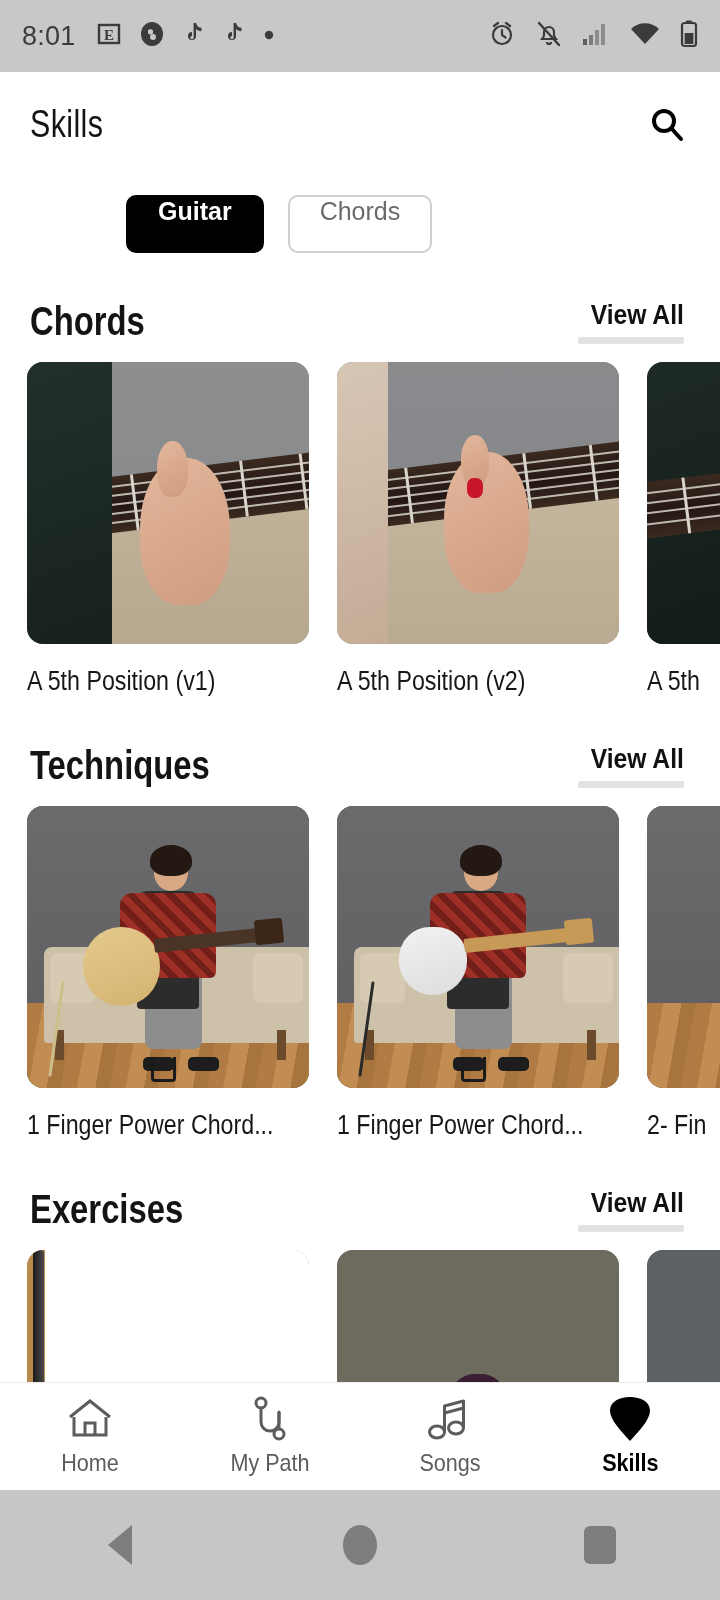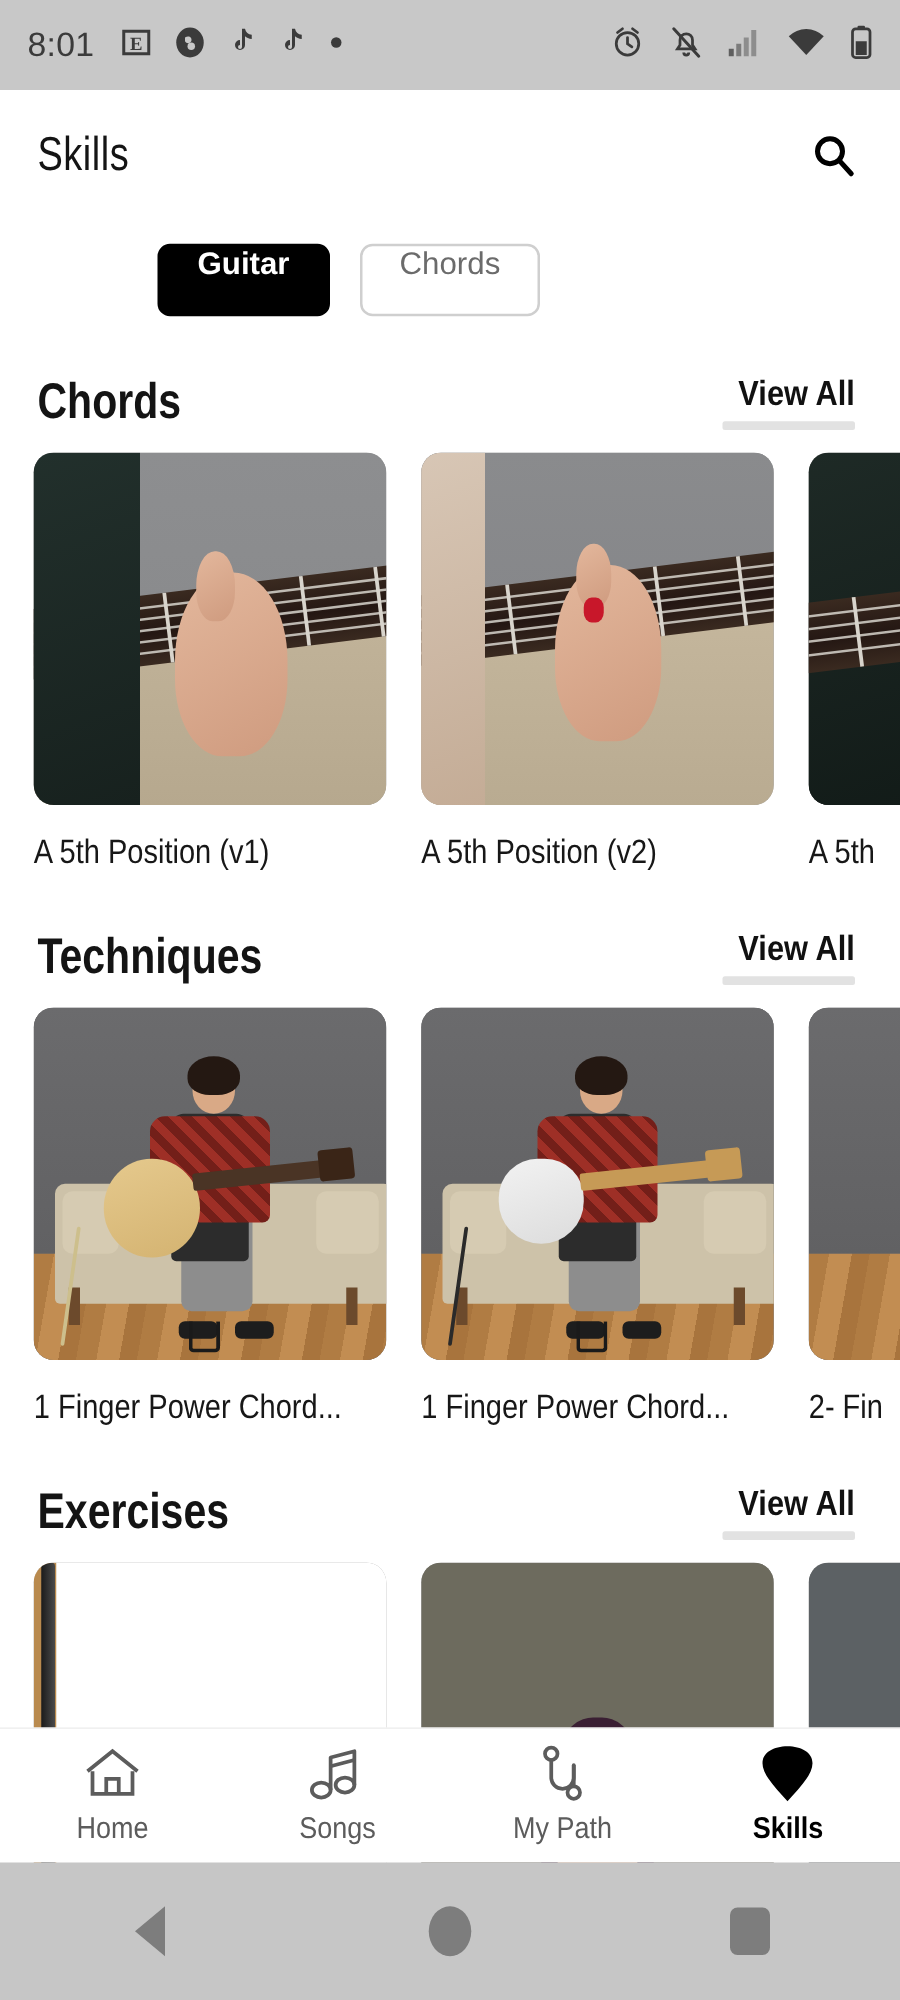--- a/index.html
+++ b/index.html
@@ -480,41 +480,41 @@
         <path d="M9 20v18h32V20" fill="none" stroke="#5c5c5c" stroke-width="3"></path>
         <path d="M20 38V26h10v12" fill="none" stroke="#5c5c5c" stroke-width="3"></path>
       </svg>
     </div>
     <div class="nav-label">Home</div>
   </div>
 
   <div class="navitem">
     <div class="nav-ico">
       <svg width="50" height="46" viewBox="0 0 50 46">
+        <circle cx="16" cy="7" r="5" fill="none" stroke="#5c5c5c" stroke-width="3"></circle>
+        <path d="M16 12v14a9 9 0 0 0 18 0V16" fill="none" stroke="#5c5c5c" stroke-width="3" stroke-linecap="round"></path>
+        <circle cx="34" cy="38" r="5" fill="none" stroke="#5c5c5c" stroke-width="3"></circle>
+        <path d="M34 33V16" fill="none" stroke="#5c5c5c" stroke-width="3"></path>
+      </svg>
+    </div>
+    <div class="nav-label">My Path</div>
+  </div>
+
+  <div class="navitem">
+    <div class="nav-ico">
+      <svg width="50" height="46" viewBox="0 0 50 46">
         <ellipse cx="12" cy="36" rx="7.5" ry="6" fill="none" stroke="#5c5c5c" stroke-width="3"></ellipse>
         <ellipse cx="31" cy="32" rx="7.5" ry="6" fill="none" stroke="#5c5c5c" stroke-width="3"></ellipse>
         <path d="M19.5 36V10l19-5v27" fill="none" stroke="#5c5c5c" stroke-width="3" stroke-linejoin="round"></path>
         <path d="M19.5 17l19-5" fill="none" stroke="#5c5c5c" stroke-width="3"></path>
       </svg>
     </div>
     <div class="nav-label">Songs</div>
   </div>
 
-  <div class="navitem">
-    <div class="nav-ico">
-      <svg width="50" height="46" viewBox="0 0 50 46">
-        <circle cx="16" cy="7" r="5" fill="none" stroke="#5c5c5c" stroke-width="3"></circle>
-        <path d="M16 12v14a9 9 0 0 0 18 0V16" fill="none" stroke="#5c5c5c" stroke-width="3" stroke-linecap="round"></path>
-        <circle cx="34" cy="38" r="5" fill="none" stroke="#5c5c5c" stroke-width="3"></circle>
-        <path d="M34 33V16" fill="none" stroke="#5c5c5c" stroke-width="3"></path>
-      </svg>
-    </div>
-    <div class="nav-label">My Path</div>
-  </div>
-
   <div class="navitem active">
     <div class="nav-ico">
       <svg width="46" height="48" viewBox="0 0 46 48">
         <path d="M23 46C14 36 3 25 3 15.5 3 7 12 2 23 2s20 5 20 13.5C43 25 32 36 23 46z" fill="#000"></path>
       </svg>
     </div>
     <div class="nav-label">Skills</div>
   </div>
 
 

